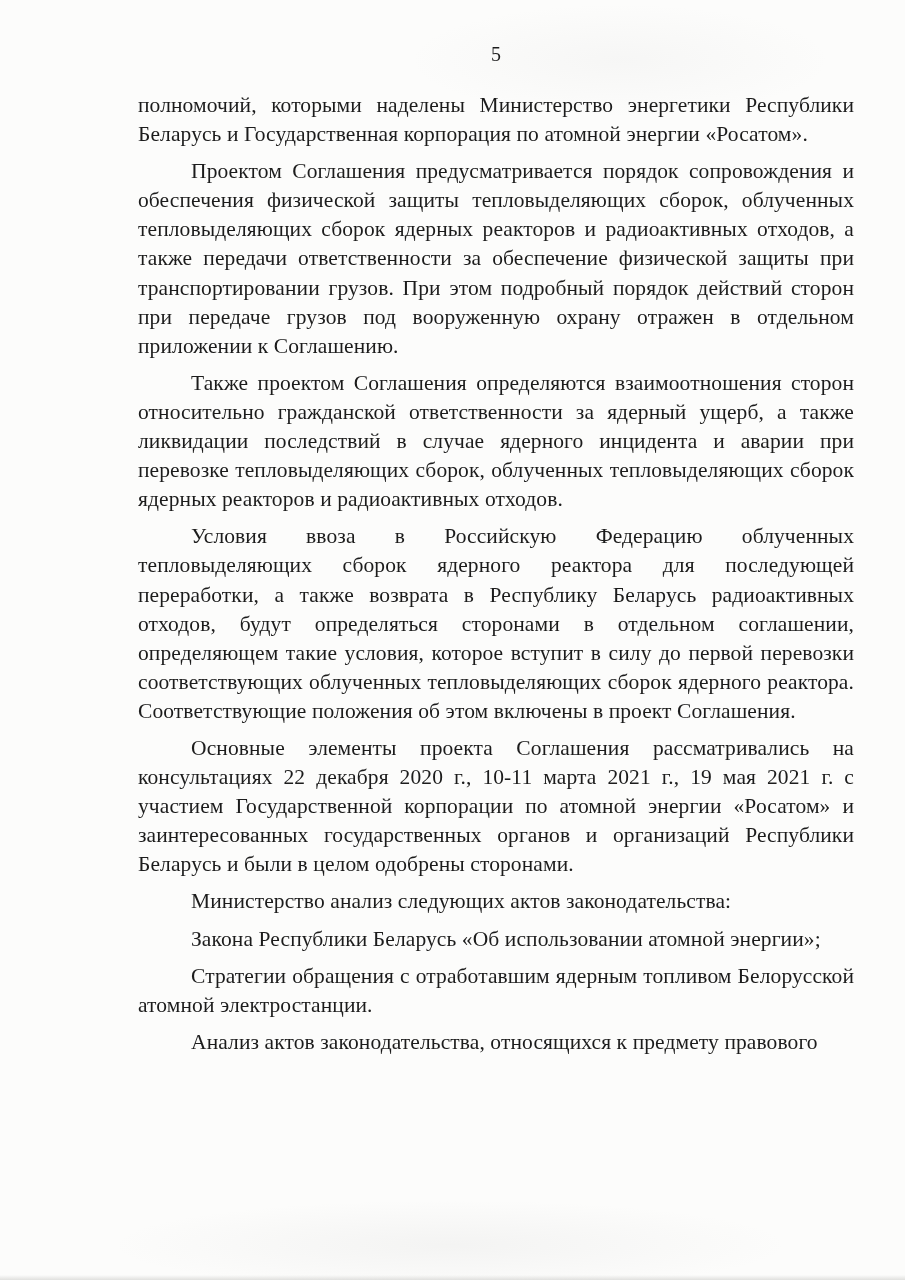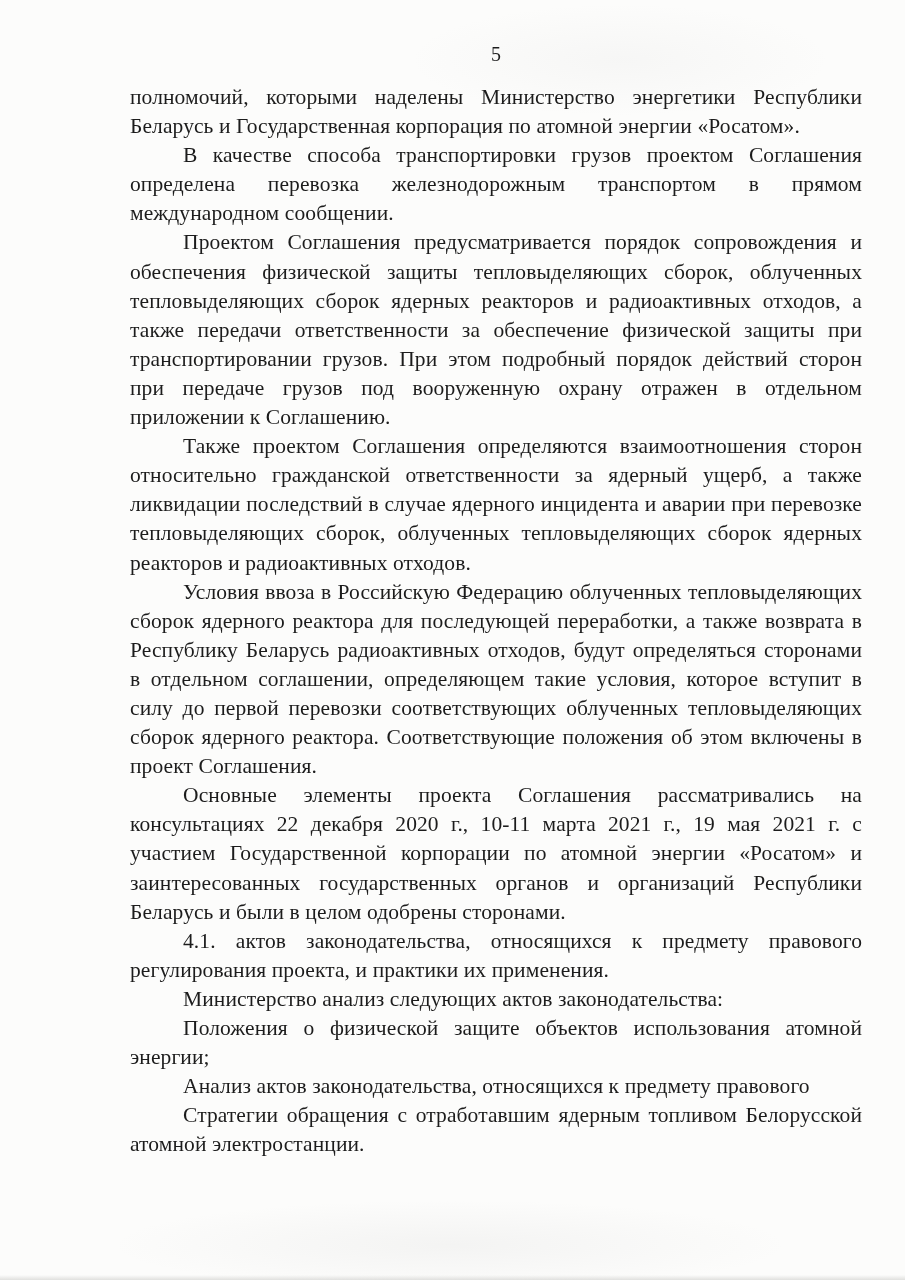--- a/index.html
+++ b/index.html
@@ -45,43 +45,41 @@
     top: 83px;
     left: 130px;
     width: 732px;
     font-size: 21.5px;
     line-height: 29.1px;
     text-align: justify;
     text-justify: inter-word;
     letter-spacing: 0.1px;
   }
   .content p {
-    margin: 0;
+    margin: 8px;
     padding: 0;
     text-indent: 53px;
   }
   .content p.no-indent {
     text-indent: 0;
   }
 </style>
 </head>
 <body>
 
 <div class="scan-page">
 
   <div class="page-number">5</div>
 
   <div class="content">
     <p class="no-indent">полномочий, которыми наделены Министерство энергетики Республики Беларусь и Государственная корпорация по атомной энергии «Росатом».</p>
-    <p>В качестве способа транспортировки грузов проектом Соглашения определена перевозка железнодорожным транспортом в прямом международном сообщении.</p>
     <p>Проектом Соглашения предусматривается порядок сопровождения и обеспечения физической защиты тепловыделяющих сборок, облученных тепловыделяющих сборок ядерных реакторов и радиоактивных отходов, а также передачи ответственности за обеспечение физической защиты при транспортировании грузов. При этом подробный порядок действий сторон при передаче грузов под вооруженную охрану отражен в отдельном приложении к Соглашению.</p>
     <p>Также проектом Соглашения определяются взаимоотношения сторон относительно гражданской ответственности за ядерный ущерб, а также ликвидации последствий в случае ядерного инцидента и аварии при перевозке тепловыделяющих сборок, облученных тепловыделяющих сборок ядерных реакторов и радиоактивных отходов.</p>
     <p>Условия ввоза в Российскую Федерацию облученных тепловыделяющих сборок ядерного реактора для последующей переработки, а также возврата в Республику Беларусь радиоактивных отходов, будут определяться сторонами в отдельном соглашении, определяющем такие условия, которое вступит в силу до первой перевозки соответствующих облученных тепловыделяющих сборок ядерного реактора. Соответствующие положения об этом включены в проект Соглашения.</p>
     <p>Основные элементы проекта Соглашения рассматривались на консультациях 22 декабря 2020 г., 10-11 марта 2021 г., 19 мая 2021 г. с участием Государственной корпорации по атомной энергии «Росатом» и заинтересованных государственных органов и организаций Республики Беларусь и были в целом одобрены сторонами.</p>
-    <p>4.1. актов законодательства, относящихся к предмету правового регулирования проекта, и практики их применения.</p>
     <p>Министерство анализ следующих актов законодательства:</p>
-    <p>Положения о физической защите объектов использования атомной энергии;</p>
+    <p>Закона Республики Беларусь «Об использовании атомной энергии»;</p>
+    <p>Стратегии обращения с отработавшим ядерным топливом Белорусской атомной электростанции.</p>
     <p>Анализ актов законодательства, относящихся к предмету правового</p>
-    <p>Стратегии обращения с отработавшим ядерным топливом Белорусской атомной электростанции.</p>
   </div>
 
   <div class="scan-edge-bottom"></div>
 </div>
 
 </body></html>

